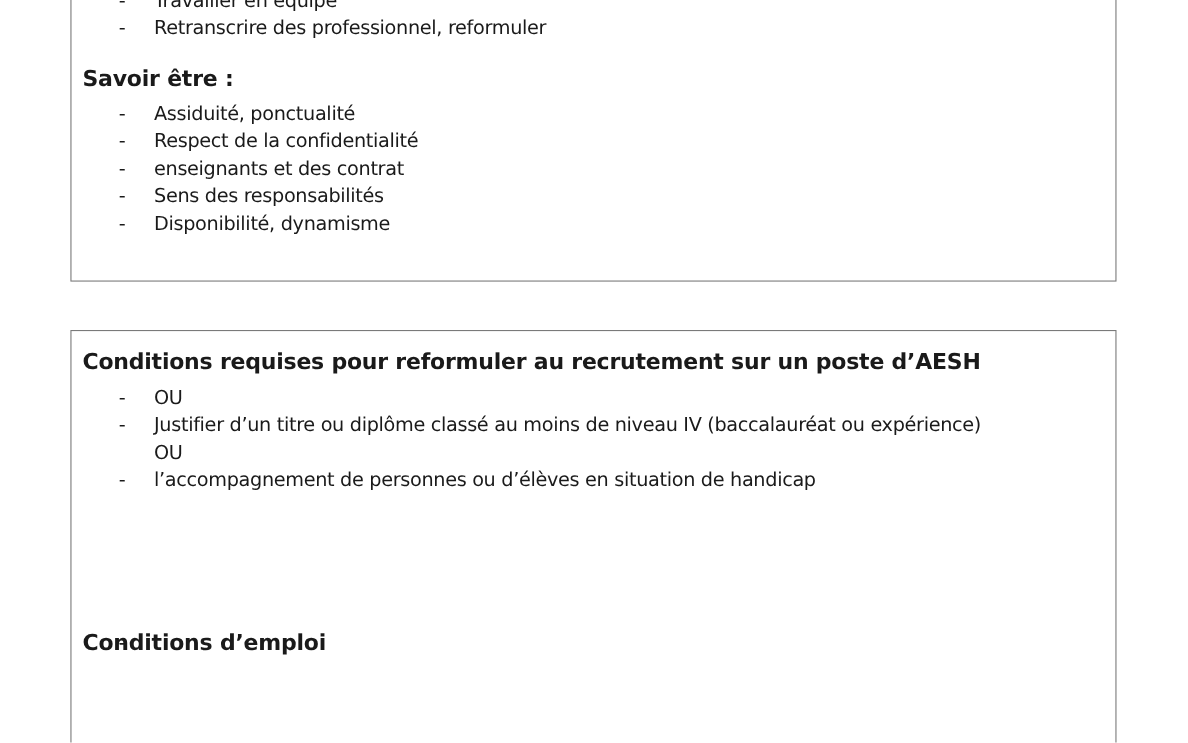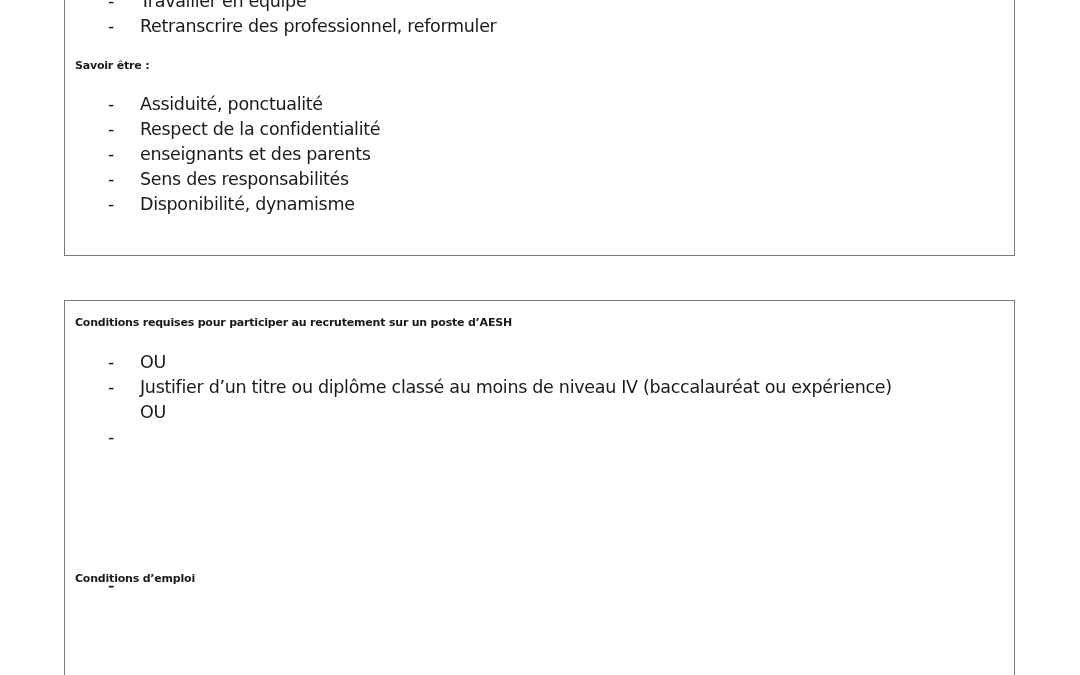--- a/index.html
+++ b/index.html
@@ -10,21 +10,21 @@
     color: #1a1a1a;
   }
   .box {
     position: absolute; left: 64px; width: 951px;
     border: 1px solid #7a7a7a; box-sizing: border-box;
   }
   #box1 { top: -20px; height: 276px; }
   #box2 { top: 300px; height: 400px; }
   .heading {
     position: absolute; left: 10px;
-    font-weight: bold; font-size: 11px; letter-spacing: -0.2px;
+    font-weight: bold; font-size: 20px; letter-spacing: -0.2px;
     white-space: nowrap;
   }
   ul.dash {
     position: absolute; left: 0; margin: 0; padding: 0; list-style: none;
     width: 940px;
   }
   ul.dash li {
     position: relative; padding-left: 75px;
     font-size: 17.5px; line-height: 25px; letter-spacing: -0.3px;
     white-space: nowrap;
@@ -53,47 +53,48 @@
     <li>
         <span class="bullet">-</span>
         <span class="line">Assiduité, ponctualité</span>
       </li>
     <li>
         <span class="bullet">-</span>
         <span class="line">Respect de la confidentialité</span>
       </li>
     <li>
         <span class="bullet">-</span>
-        <span class="line">enseignants et des parents</span>
+        <span class="line">enseignants et des contrat</span>
       </li>
     <li>
         <span class="bullet">-</span>
         <span class="line">Sens des responsabilités</span>
       </li>
     <li>
         <span class="bullet">-</span>
         <span class="line">Disponibilité, dynamisme</span>
       </li>
   </ul>
 </div>
 
 <div id="box2" class="box">
-  <div class="heading" style="top:15px;">Conditions requises pour participer au recrutement sur un poste d’AESH</div>
+  <div class="heading" style="top:15px;">Conditions requises pour reformuler au recrutement sur un poste d’AESH</div>
   <ul class="dash" style="top:49px;">
     <li>
         <span class="bullet">-</span>
         <span class="line">OU</span>
       </li>
     <li>
         <span class="bullet">-</span>
         <span class="line">Justifier d’un titre ou diplôme classé au moins de niveau IV (baccalauréat ou expérience)</span>
         <span class="line">OU</span>
       </li>
     <li>
         <span class="bullet">-</span>
+        <span class="line">l’accompagnement de personnes ou d’élèves en situation de handicap</span>
       </li>
   </ul>
   <div class="heading" style="top:238px;margin-top:33px;">Conditions d’emploi</div>
   <ul class="dash" style="top:272px;">
     <li>
         <span class="bullet">-</span>
       </li>
     <li>
         <span class="bullet">-</span>
       </li>

